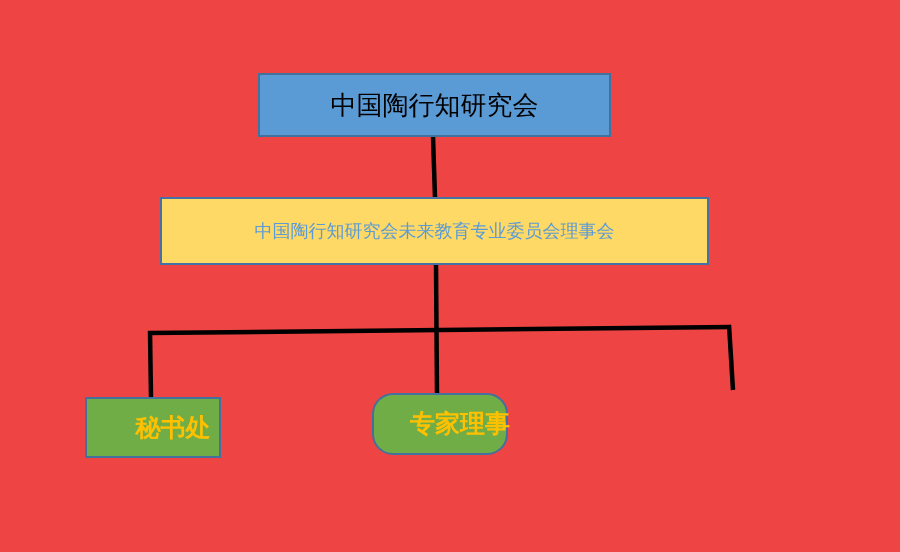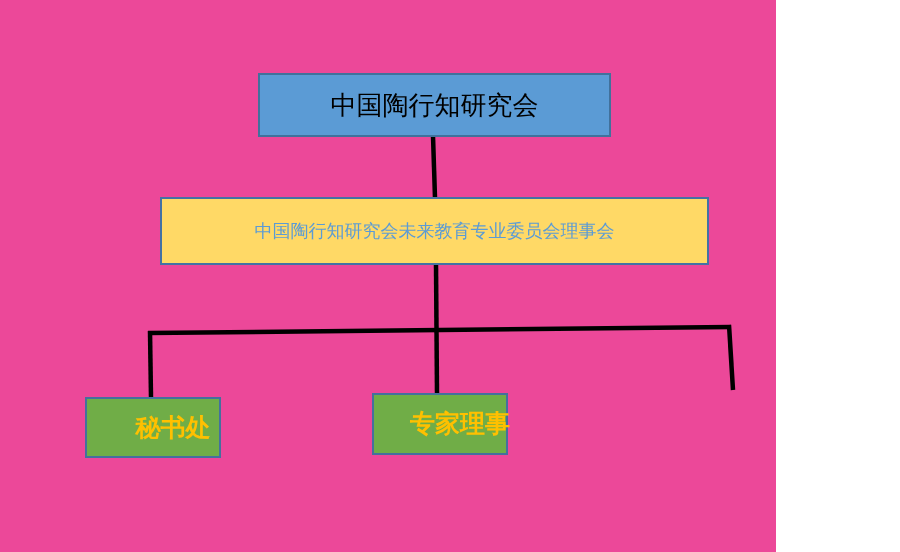--- a/index.html
+++ b/index.html
@@ -3,23 +3,23 @@
 <meta charset="utf-8">
 <style>
   html, body {
     margin: 0;
     padding: 0;
     background: #ffffff;
     font-family: "DejaVu Sans", sans-serif;
   }
   .canvas {
     position: relative;
-    width: 776px;
+    width: 900px;
     height: 552px;
-    background: #ec4899;
+    background: #ef4444;
     overflow: hidden;
   }
   .connector-layer {
     position: absolute;
     left: 0;
     top: 0;
     width: 900px;
     height: 552px;
   }
   .node {
@@ -58,21 +58,21 @@
     font-weight: bold;
     font-family: "DejaVu Serif", serif;
     padding-left: 40px;
   }
   .node-secretariat {
     left: 85px; top: 397px;
     width: 136px; height: 61px;
   }
   .node-experts {
     left: 372px; top: 393px;
-    width: 136px; height: 62px;
+    width: 136px; height: 62px; border-radius: 21px;
   }
   .node-members {
     left: 633px; top: 389px;
     width: 185px; height: 63px;
   }
   .label {
     display: inline-block;
   }
 </style>
 </head>

